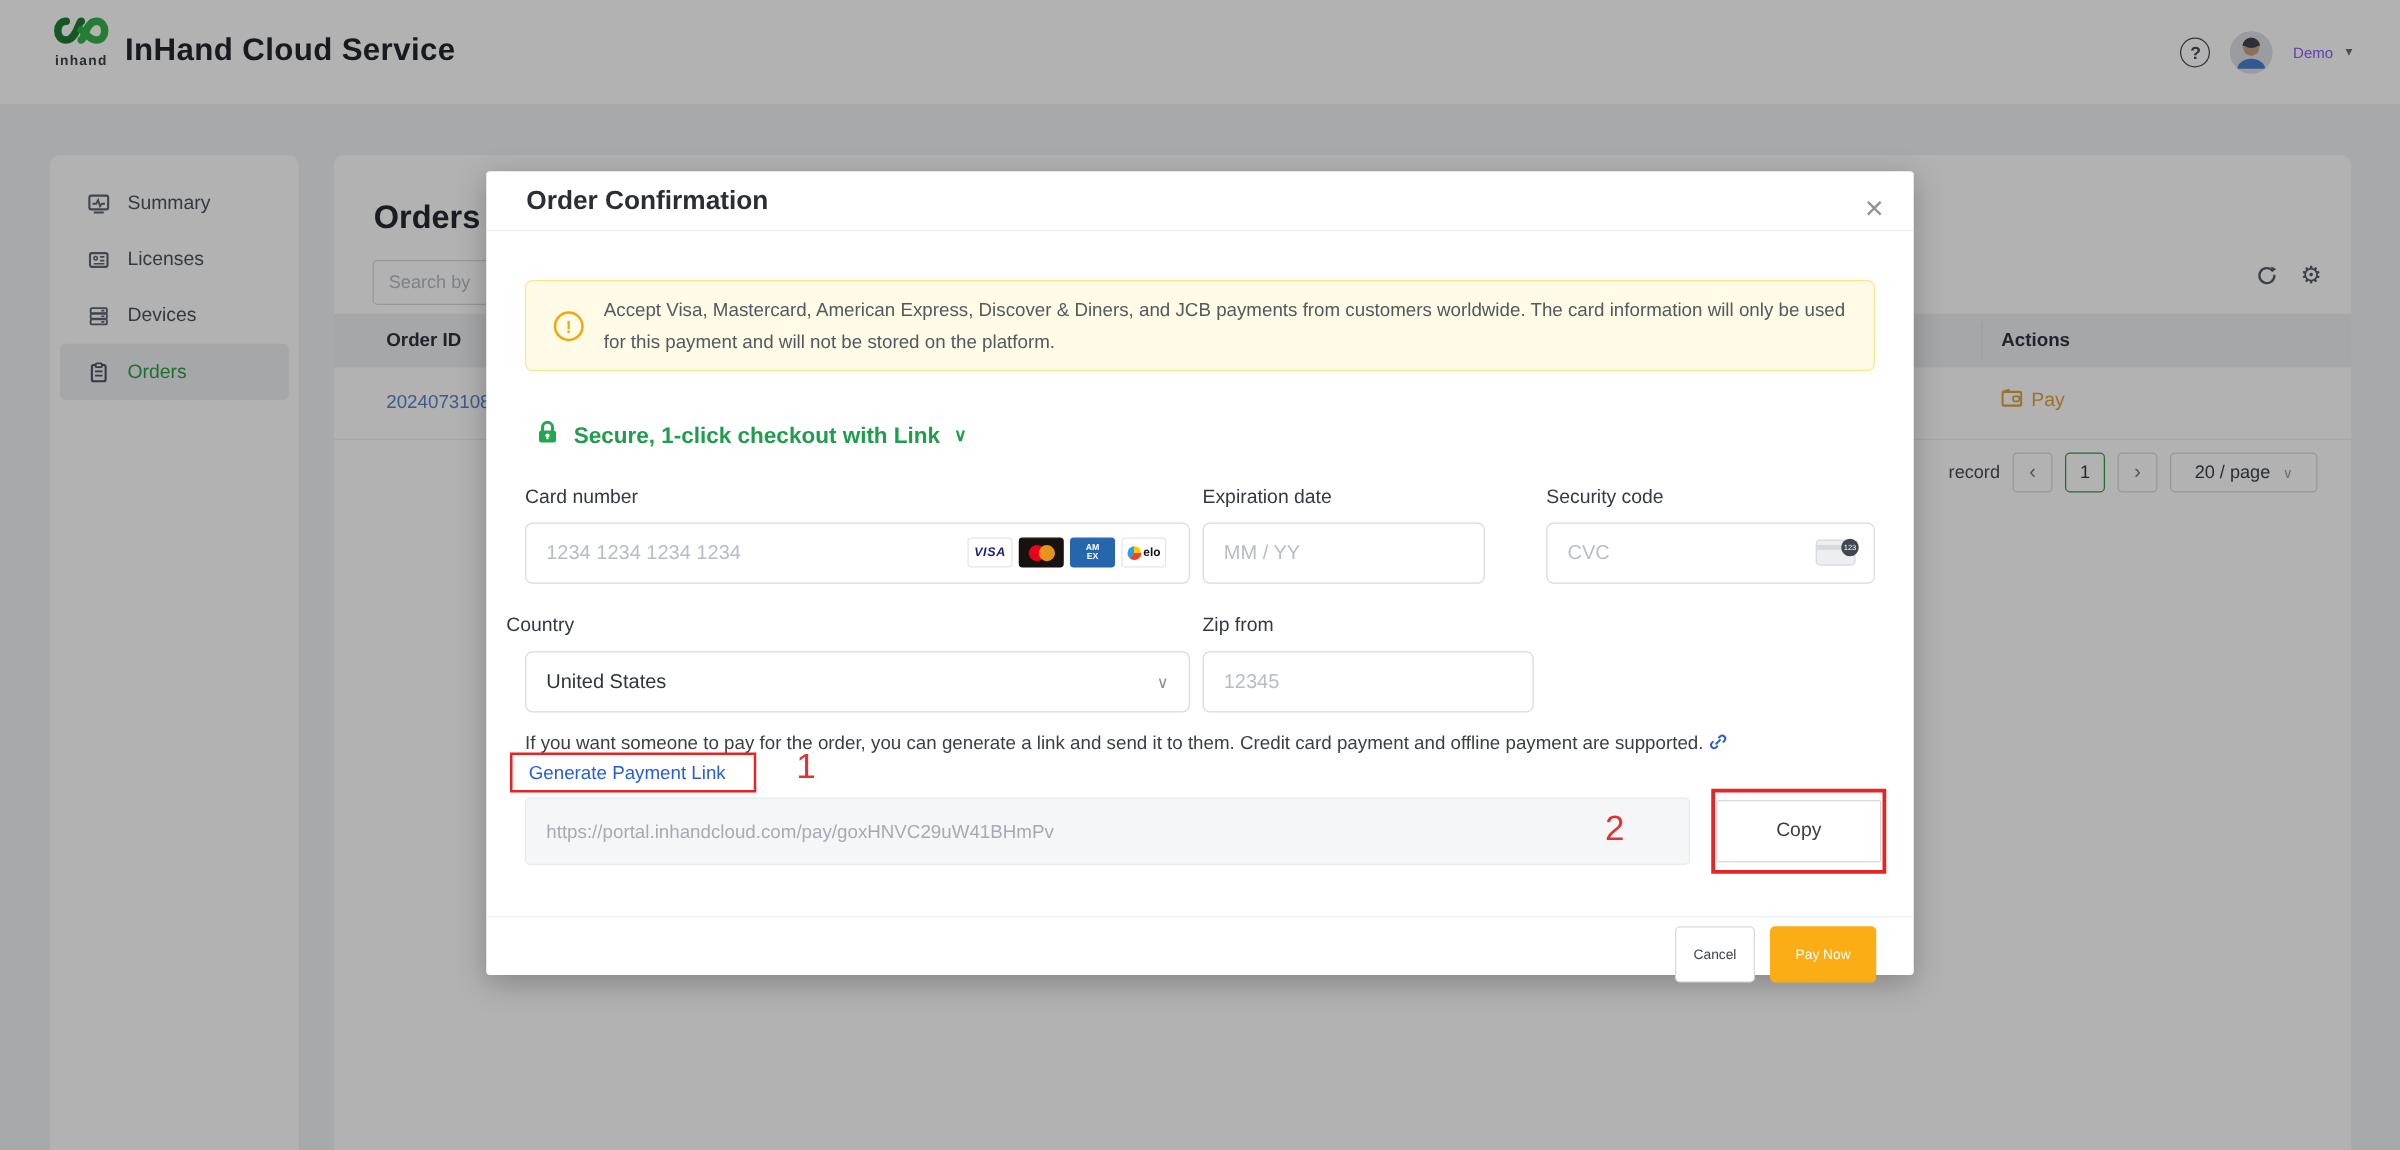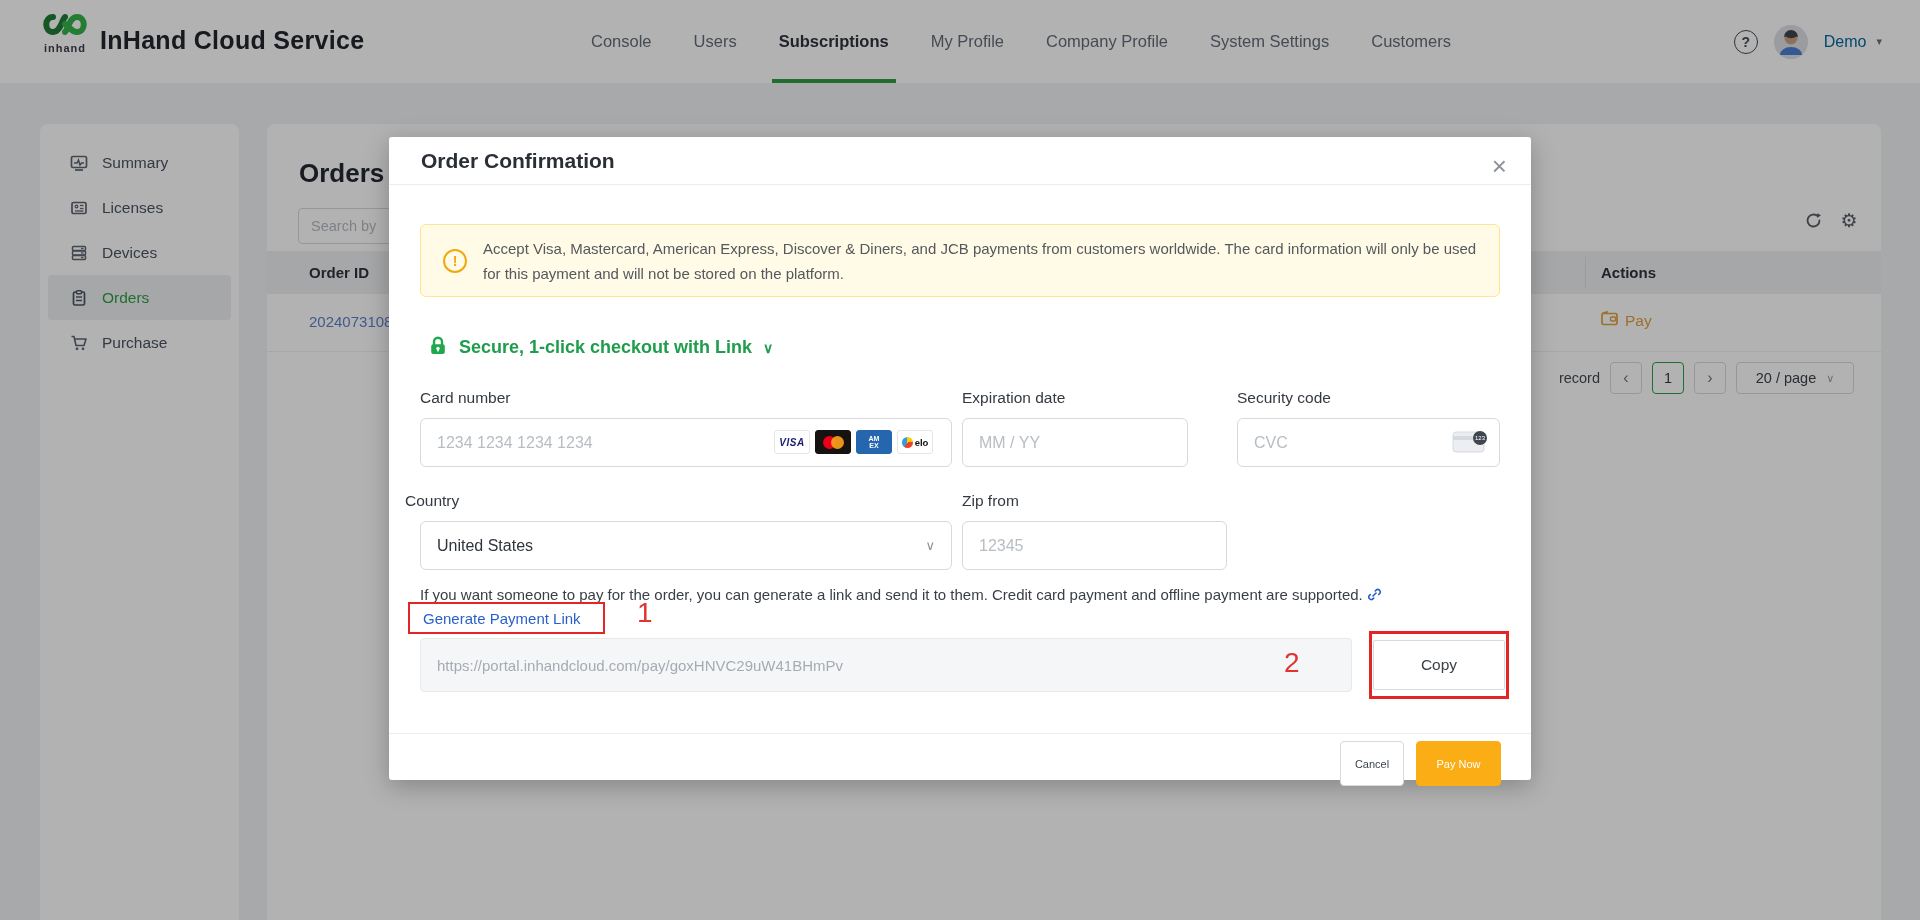--- a/index.html
+++ b/index.html
@@ -11,21 +11,21 @@
   .logo { position:absolute; left:37px; top:12px; width:56px; height:60px; text-align:center; }
   .logo-sub { font-size:11px; font-weight:700; color:#3a4049; letter-spacing:1px; margin-top:-4px; }
   .brand-title { position:absolute; left:100px; top:26px; font-size:25px; font-weight:700; color:#22262c; letter-spacing:0.3px; }
   .nav-items { position:absolute; left:570px; top:0; height:83px; display:flex; }
   .nav-item { height:83px; display:flex; align-items:center; padding:0 21px; font-size:16.5px; color:#646c78; cursor:pointer; position:relative; }
   .nav-item.active { color:#2d333d; font-weight:700; }
   .nav-item.active::after { content:""; position:absolute; left:14px; right:14px; bottom:0; height:4px; background:#2f9e44; }
   .nav-right { position:absolute; right:38px; top:0; height:83px; display:flex; align-items:center; gap:16px; }
   .help-btn { width:24px; height:24px; border:1.7px solid #454c56; border-radius:50%; display:flex; align-items:center; justify-content:center; font-size:14px; font-weight:700; color:#454c56; cursor:pointer; }
   .avatar { width:34px; height:34px; border-radius:50%; overflow:hidden; background:#dde0e4; }
-  .user-name { font-size:16px; color:#0369a1; }
+  .user-name { font-size:12px; color:#8b5cf6; }
   .caret { font-size:11px; color:#6a727c; margin-left:-6px; }
 
   
   .sidebar { position:absolute; left:40px; top:124px; width:199px; height:796px; background:#ffffff; border-radius:8px 8px 0 0; z-index:1; padding-top:16px; }
   .side-item { height:45px; margin:0 8px; display:flex; align-items:center; gap:14px; padding-left:22px; font-size:15.5px; color:#4b5361; border-radius:4px; cursor:pointer; }
   .side-item .sicon { width:18px; height:18px; flex:0 0 18px; }
   .side-item.active { background:#eef0f2; color:#2f9e44; }
 
   
   .main-card { position:absolute; left:267px; top:124px; width:1614px; height:796px; background:#ffffff; border-radius:8px 8px 0 0; z-index:1; }
@@ -116,29 +116,20 @@
     <span>
       <svg width="52" height="30" viewBox="0 0 52 30">
         <path d="M14 5 C5 5 5 20 14 20 C22 20 24 5 26 5" fill="none" stroke="#1e7c34" stroke-width="6" stroke-linecap="round"></path>
         <path d="M26 20 C28 20 30 5 38 5 C47 5 47 20 38 20 C32 20 30 14 26 12" fill="none" stroke="#35b24a" stroke-width="6" stroke-linecap="round"></path>
       </svg>
     </span>
     <div class="logo-sub">inhand</div>
   </div>
   <div class="brand-title">InHand Cloud Service</div>
 
-  <div class="nav-items">
-    <div class="nav-item">Console</div>
-    <div class="nav-item">Users</div>
-    <div class="nav-item active">Subscriptions</div>
-    <div class="nav-item">My Profile</div>
-    <div class="nav-item">Company Profile</div>
-    <div class="nav-item">System Settings</div>
-    <div class="nav-item">Customers</div>
-  </div>
 
   <div class="nav-right">
     <div class="help-btn">?</div>
     <div class="avatar">
       <svg width="34" height="34" viewBox="0 0 34 34">
         <circle cx="17" cy="17" r="17" fill="#dde0e4"></circle>
         <circle cx="17" cy="13" r="6.5" fill="#caa183"></circle>
         <path d="M10 12 a7 7 0 0 1 14 0 l-1.5 -0.5 a10 10 0 0 1 -11 0 Z" fill="#3f454d"></path>
         <path d="M6 30 a11 8 0 0 1 22 0 Z" fill="#4a7fd1"></path>
       </svg>
@@ -188,30 +179,20 @@
     <span class="sicon">
       <svg width="18" height="18" viewBox="0 0 18 18">
           <rect x="3.5" y="3" width="11" height="13" rx="1.5" fill="none" stroke="#4b5361" stroke-width="1.7"></rect>
           <rect x="6.5" y="1.7" width="5" height="3" rx="1" fill="#ffffff" stroke="#4b5361" stroke-width="1.5"></rect>
           <line x1="6" y1="8" x2="12" y2="8" stroke="#4b5361" stroke-width="1.4"></line>
           <line x1="6" y1="11.5" x2="12" y2="11.5" stroke="#4b5361" stroke-width="1.4"></line>
         </svg>
     </span>
     <span>Orders</span>
   </div>
-  <div class="side-item">
-    <span class="sicon">
-      <svg width="18" height="18" viewBox="0 0 18 18">
-          <path d="M1.5 2.5 h2.5 l2 9 h8 l2 -6.5 H5" fill="none" stroke="#5d6571" stroke-width="1.6" stroke-linejoin="round"></path>
-          <circle cx="7" cy="14.8" r="1.4" fill="#5d6571"></circle>
-          <circle cx="13" cy="14.8" r="1.4" fill="#5d6571"></circle>
-        </svg>
-    </span>
-    <span>Purchase</span>
-  </div>
 </div>
 
 <div class="main-card">
   <div class="page-title">Orders</div>
   <input class="search-input" placeholder="Search by" style="">
   <div class="tool-icons">
     <span class="tool-btn">
       <svg width="19" height="19" viewBox="0 0 19 19">
           <path d="M15.5 9.5 a6 6 0 1 1 -1.8 -4.3" fill="none" stroke="#565c66" stroke-width="1.8" stroke-linecap="round"></path>
           <polygon points="13,2.2 17,4.2 13.4,6.8" fill="#565c66"></polygon>

